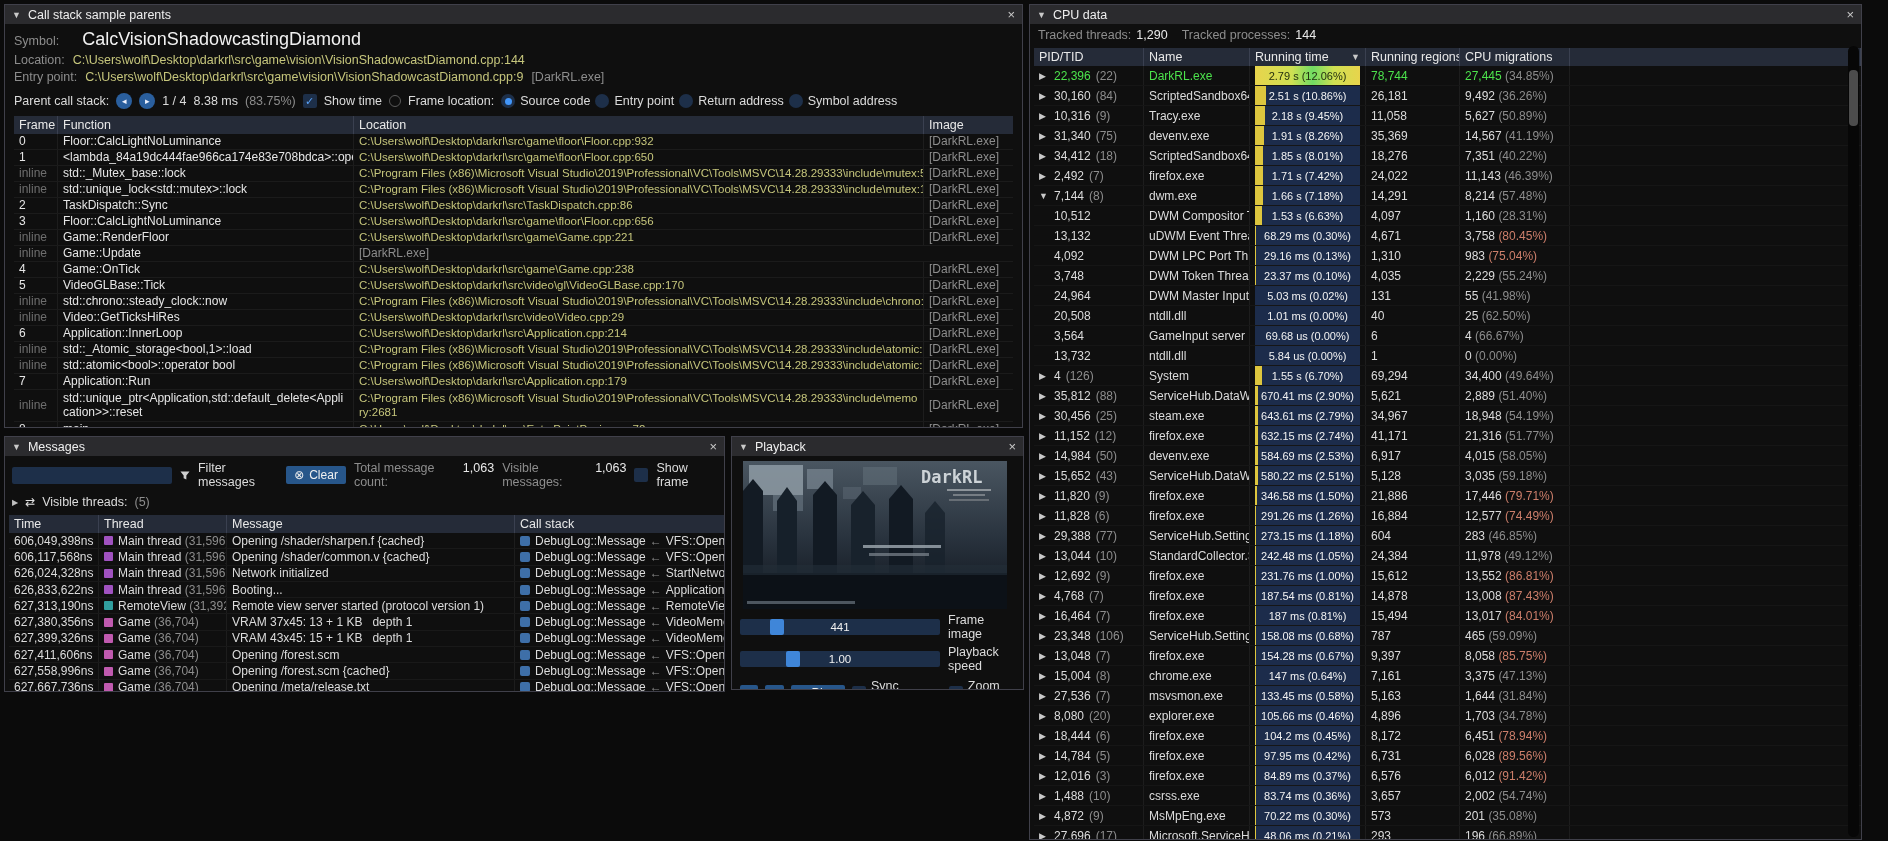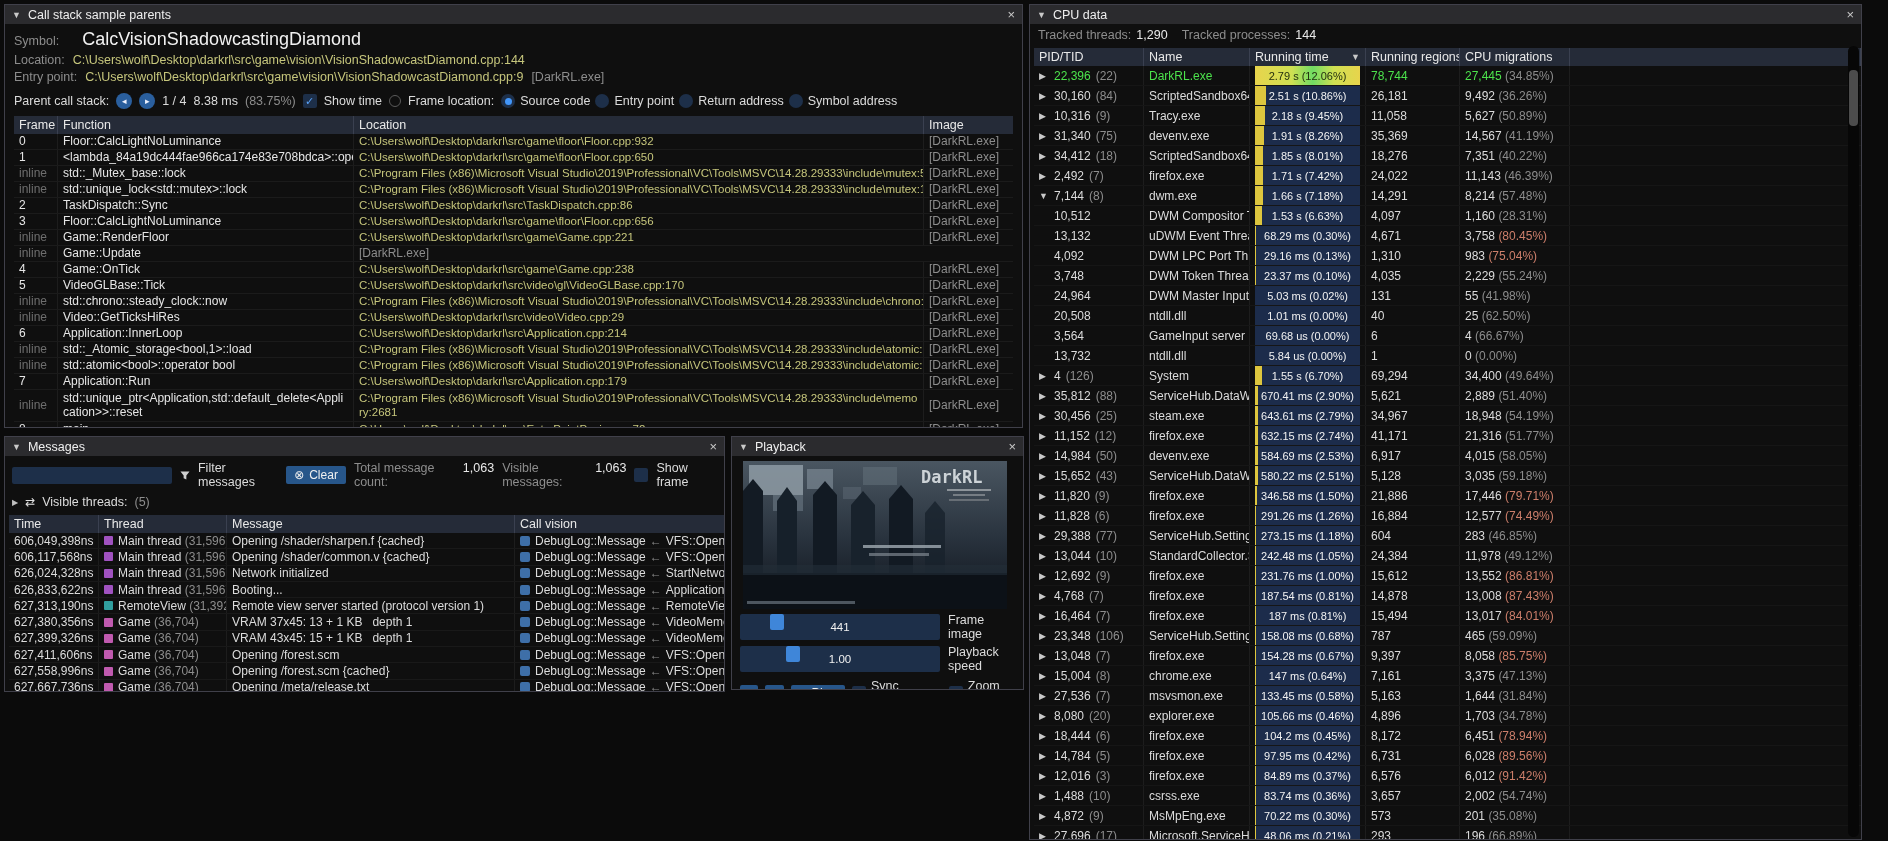--- a/index.html
+++ b/index.html
@@ -54,21 +54,21 @@
 .msg-grid{grid-template-columns:90px 128px 288px 1fr}
 .msg-rows .trow{height:16.3px;border-bottom:1px solid #191919;font-size:12px}
 .chip{width:9px;height:9px;border-radius:1px;display:inline-block;margin-right:5px;flex:0 0 auto}
 .cs-chip{width:10px;height:10px;border-radius:2px;background:#3e6fa8;display:inline-block;margin-right:5px;flex:0 0 auto}
 .arrow-l{color:#8d8d8d;margin:0 4px}
 .c-callstack{border-right:none}
 
 .pb-body{padding:5px 8px;display:flex;flex-direction:column;gap:4px}
 .pb-img{width:264px;height:148px;margin-left:3px;background:#1a222c;flex:0 0 auto}
 .slider-row{display:flex;align-items:center;gap:8px}
-.slider{position:relative;width:200px;height:26px;background:#1d2f49;border-radius:2px;flex:0 0 auto}
+.slider{position:relative;width:200px;height:16px;background:#1d2f49;border-radius:2px;flex:0 0 auto}
 .grab{position:absolute;top:0;width:14px;height:16px;background:#3f86d9;border-radius:2px}
 .sval{position:absolute;inset:0;display:flex;align-items:center;justify-content:center;font-size:11.5px;color:#f0f0f0}
 .pb-buttons{display:flex;align-items:center;gap:7px;margin-top:2px}
 .sq{width:19px;height:17px;background:#27568a;border-radius:2px;color:#eef2ff;display:inline-flex;align-items:center;justify-content:center;font-size:8px}
 .playbtn{height:17px;background:#27568a;border-radius:2px;color:#f0f0f0;display:inline-flex;align-items:center;gap:5px;padding:0 9px}
 .playbtn .ic{font-size:9px}
 .cb-label{display:inline-flex;align-items:center;gap:5px}
 
 .cpu-info{display:flex;gap:14px;padding:4px 8px 6px}
 .cpu-table{margin-left:4px}
@@ -293,21 +293,21 @@
       <span class="tri-sm">▶</span>
       <span class="shuffle">⇄</span>
       <span>Visible threads:</span>
       <span class="gray">(5)</span>
     </div>
     <div class="msg-table">
       <div class="thead msg-grid">
         <div>Time</div>
         <div>Thread</div>
         <div>Message</div>
-        <div style="border-right:none">Call vision</div>
+        <div style="border-right:none">Call stack</div>
       </div>
       <div class="msg-rows">
 
       <div class="trow msg-grid">
           <div class="cell">606,049,398ns</div>
           <div class="cell c-thread">
             <span class="chip" style="background: rgb(160, 82, 192);"></span>
             <span>Main thread</span>&nbsp;<span class="gray">(31,596)</span>
           </div>
           <div class="cell">Opening /shader/sharpen.f {cached}</div>

